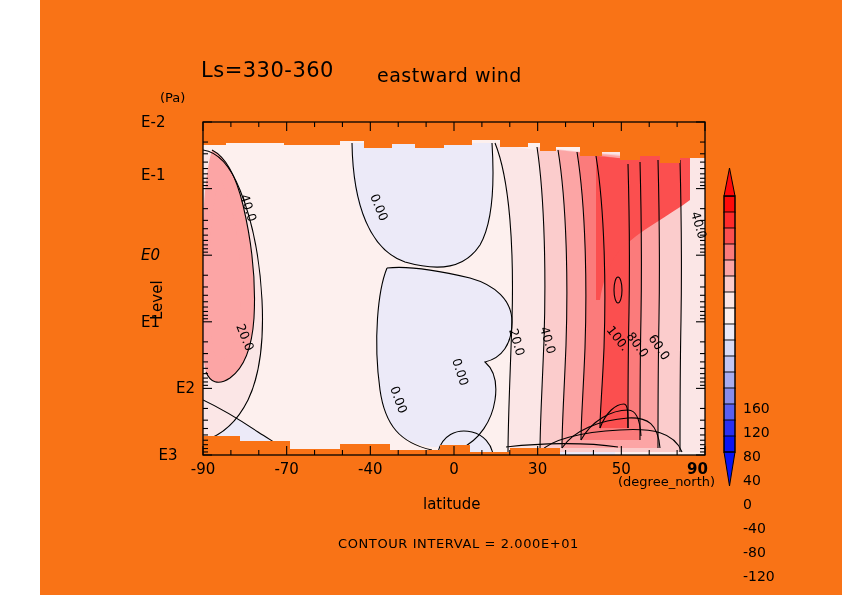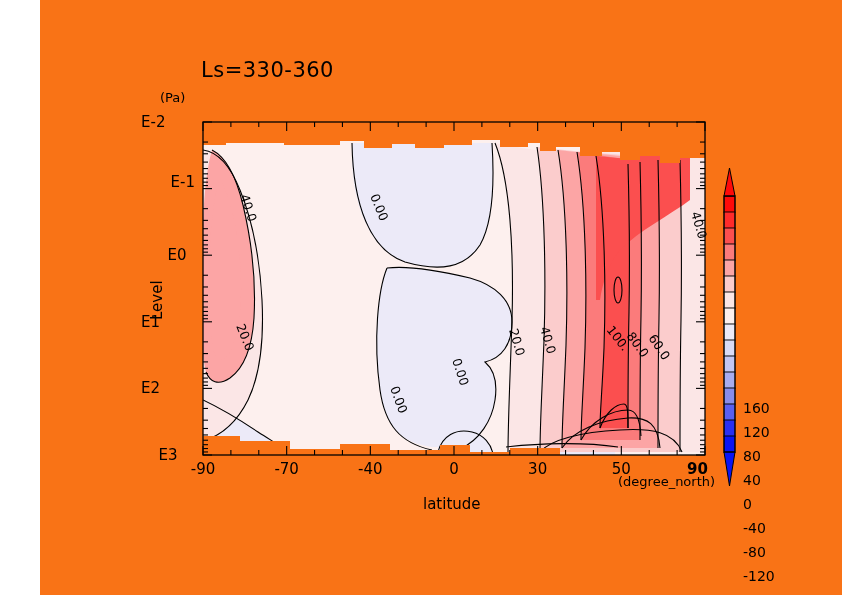--- a/index.html
+++ b/index.html
@@ -15,29 +15,31 @@
   .caption{font-size:13px;letter-spacing:0.6px;}
   .vlabel{transform-origin:0 0;transform:rotate(-90deg);}
   svg{position:absolute;left:0;top:0;overflow:visible;}
 </style>
 </head>
 <body>
 
 <div id="root">
 
   <div class="txt title-main" style="left:161px;top:58px;">Ls=330-360</div>
+  <div class="txt title-sub" style="left:337px;top:64px;">eastward wind</div>
 
   <div class="txt unitlab" style="left:120px;top:90px;">(Pa)</div>
 
   <div class="txt axlab vlabel" style="left:108px;top:320px;">Level</div>
 
   <div class="txt axlab" style="left:383px;top:495px;">latitude</div>
 
   <div class="txt unitlab" style="left:578px;top:474px;">(degree_north)</div>
 
+  <div class="txt caption" style="left:298px;top:536px;">CONTOUR INTERVAL = 2.000E+01</div>
 
   <svg width="842" height="595">
     <defs>
       <clipPath id="plotclip">
         <rect x="163" y="122" width="502" height="333"></rect>
       </clipPath>
 
       <clipPath id="dataclip">
         <path d="M163,145 L186,145 L186,143 L244,143 L244,145 L300,145
                  L300,141 L324,141 L324,148 L352,148 L352,144 L375,144
@@ -347,20 +349,20 @@
       <div class="txt ticklab" style="left: 228.667px; top: 460px; width: 36px; text-align: center;">-70</div>
       <div class="txt ticklab" style="left: 312.333px; top: 460px; width: 36px; text-align: center;">-40</div>
       <div class="txt ticklab" style="left: 396px; top: 460px; width: 36px; text-align: center;">0</div>
       <div class="txt ticklab" style="left: 479.667px; top: 460px; width: 36px; text-align: center;">30</div>
       <div class="txt ticklab" style="left: 563.333px; top: 460px; width: 36px; text-align: center;">50</div>
       <div class="txt ticklab" style="left: 647px; top: 460px; width: 36px; text-align: left; font-weight: bold;">90</div>
     </div>
 
   <div id="yticklabels">
       <div class="txt ticklab" style="left: 101px; top: 113px; width: 54px; text-align: left;">E-2</div>
-      <div class="txt ticklab" style="left: 101px; top: 173px; width: 54px; text-align: right;">E-1</div>
-      <div class="txt ticklab" style="left: 110px; top: 246.2px; width: 54px; text-align: center;">E0</div>
+      <div class="txt ticklab" style="left: 101px; top: 166px; width: 54px; ">E-1</div>
+      <div class="txt ticklab" style="left: 101px; top: 246.2px; width: 54px; text-align: left; font-style: italic;">E0</div>
       <div class="txt ticklab" style="left: 101px; top: 312.8px; width: 54px; text-align: left;">E1</div>
-      <div class="txt ticklab" style="left: 101px; top: 379.4px; width: 54px; text-align: left;">E2</div>
+      <div class="txt ticklab" style="left: 101px; top: 379.4px; width: 54px; text-align: right;">E2</div>
       <div class="txt ticklab" style="left: 101px; top: 446px; width: 54px; text-align: center;">E3</div>
     </div>
 
 </div>
 
 </body></html>

